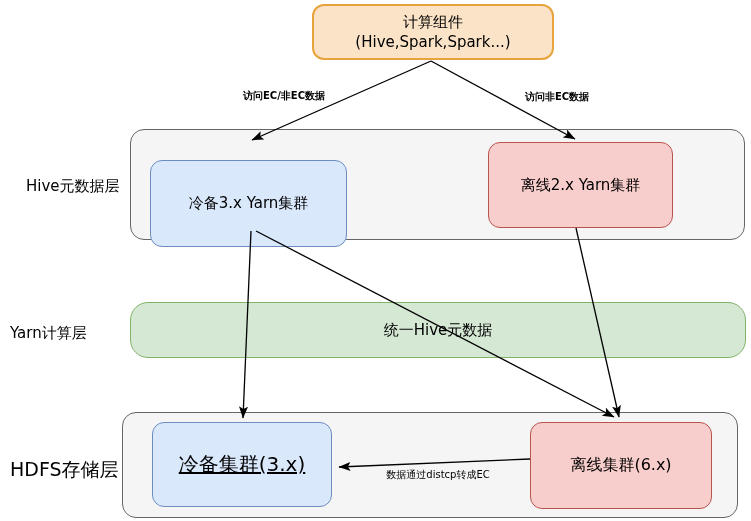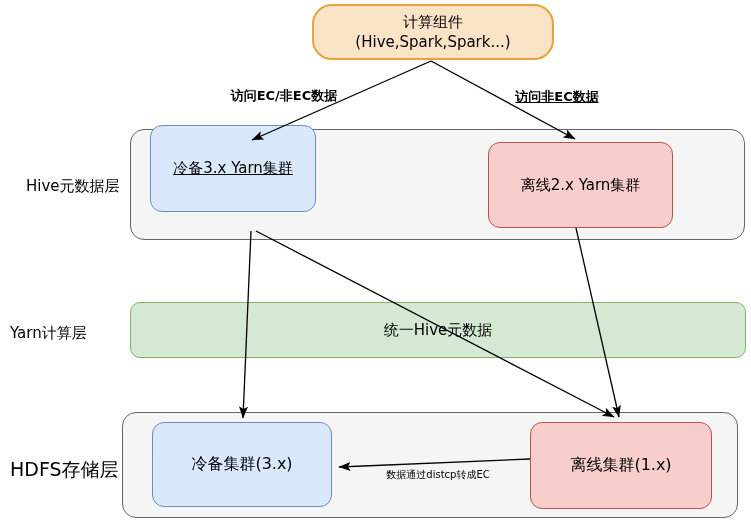--- a/index.html
+++ b/index.html
@@ -25,74 +25,74 @@
   }
   .layer-yarn { left: 130px; top: 129px; width: 615px; height: 111px; }
   .layer-hdfs { left: 122px; top: 412px; width: 616px; height: 106px; }
 
   
   .hive-bar {
     position: absolute;
     left: 130px; top: 302px; width: 616px; height: 56px;
     background: #d5e8d4;
     border: 1.5px solid #82b366;
-    border-radius: 10px;
+    border-radius: 18px;
     display: flex; align-items: center; justify-content: center;
     font-size: 15px;
   }
 
   
   .node {
     position: absolute;
     border-radius: 12px;
     display: flex; align-items: center; justify-content: center;
     text-align: center;
     font-size: 15px;
   }
   .node.blue { background: #dae8fc; border: 1.5px solid #6c8ebf; }
   .node.red  { background: #f8cecc; border: 1.5px solid #b85450; }
 
-  .node-yarn-cold    { left: 150px; top: 125px; width: 166px; height: 87px; text-decoration: underline; }
+  .node-yarn-cold    { left: 150px; top: 160px; width: 197px; height: 87px; }
   .node-yarn-offline { left: 488px; top: 142px; width: 185px; height: 86px; }
-  .node-hdfs-cold    { left: 152px; top: 422px; width: 180px; height: 85px; font-size: 16px; }
+  .node-hdfs-cold    { left: 152px; top: 422px; width: 180px; height: 85px; font-size: 20px; text-decoration: underline; }
   .node-hdfs-offline { left: 530px; top: 422px; width: 182px; height: 87px; font-size: 16px; }
 
   
   .compute-box {
     position: absolute;
     left: 312px; top: 4px; width: 242px; height: 56px;
     background: #fbe3c7;
     border: 2px solid #e8a33d;
-    border-radius: 20px;
+    border-radius: 12px;
     display: flex; flex-direction: column;
     align-items: center; justify-content: center;
     font-size: 15px;
     line-height: 20px;
   }
 
   
   .layer-label {
     position: absolute;
     font-size: 15px;
     white-space: nowrap;
   }
   .label-yarn { left: 26px;  top: 177px; }
   .label-hive { left: 10px;  top: 324px; }
   .label-hdfs { left: 10px;  top: 457px; font-size: 19px; }
 
   
   .edge-label {
     position: absolute;
     transform: translate(-50%, -50%);
-    font-size: 13px;
+    font-size: 10px;
     white-space: nowrap;
   }
   .edge-label.bold { font-weight: bold; }
   .label-access-ec     { left: 284px; top: 96px; }
-  .label-access-non-ec { left: 557px; top: 97px; text-decoration: underline; }
+  .label-access-non-ec { left: 557px; top: 97px; }
   .label-distcp        { left: 438px; top: 451px; font-size: 10px; margin-top: 24px; }
 
   
   svg.edges {
     position: absolute;
     left: 0; top: 0;
     width: 751px; height: 521px;
     pointer-events: none;
   }
   svg.edges line {
@@ -124,21 +124,21 @@
   <div class="node blue node-yarn-cold">
     <span>冷备3.x Yarn集群</span>
   </div>
   <div class="node red node-yarn-offline">
     <span>离线2.x Yarn集群</span>
   </div>
   <div class="node blue node-hdfs-cold">
     <span>冷备集群(3.x)</span>
   </div>
   <div class="node red node-hdfs-offline">
-    <span>离线集群(1.x)</span>
+    <span>离线集群(6.x)</span>
   </div>
 
   <svg class="edges" viewBox="0 0 751 521">
     <defs>
       <marker id="arrowhead" markerUnits="userSpaceOnUse" markerWidth="13" markerHeight="10" refX="11.5" refY="4.5" orient="auto">
         <path d="M0,0 L12,4.5 L0,9 L2.6,4.5 Z" fill="#000000"></path>
       </marker>
     </defs>
     <line x1="431" y1="61" x2="252" y2="140" marker-end="url(#arrowhead)"></line>
     <line x1="431" y1="61" x2="575" y2="139" marker-end="url(#arrowhead)"></line>

